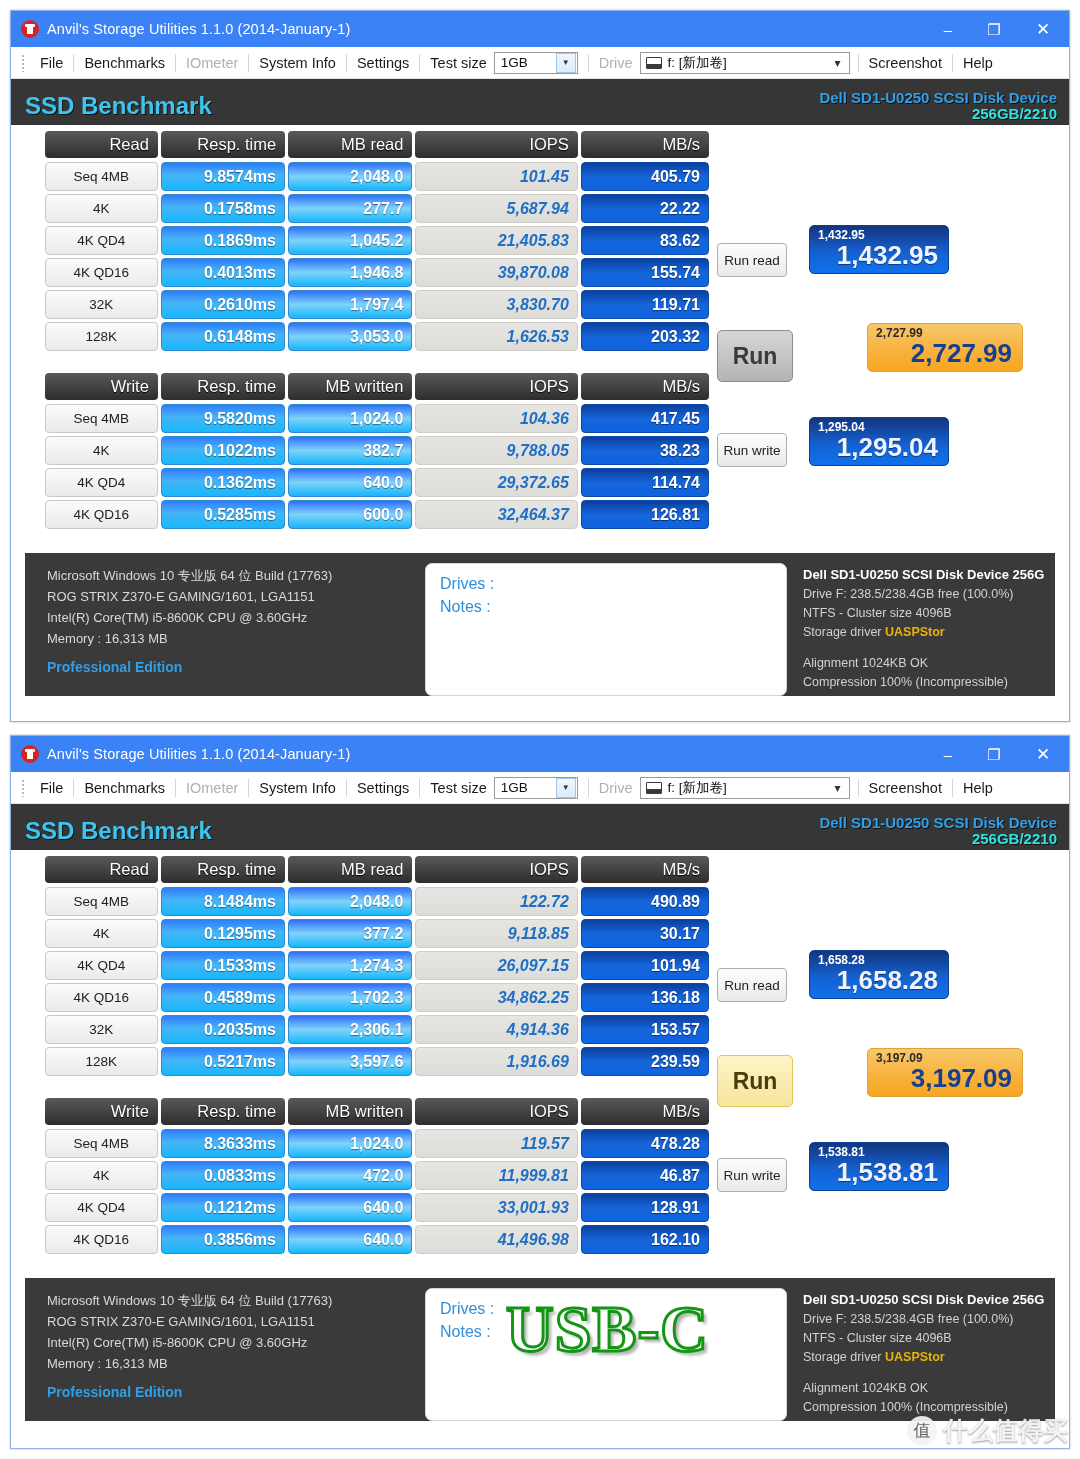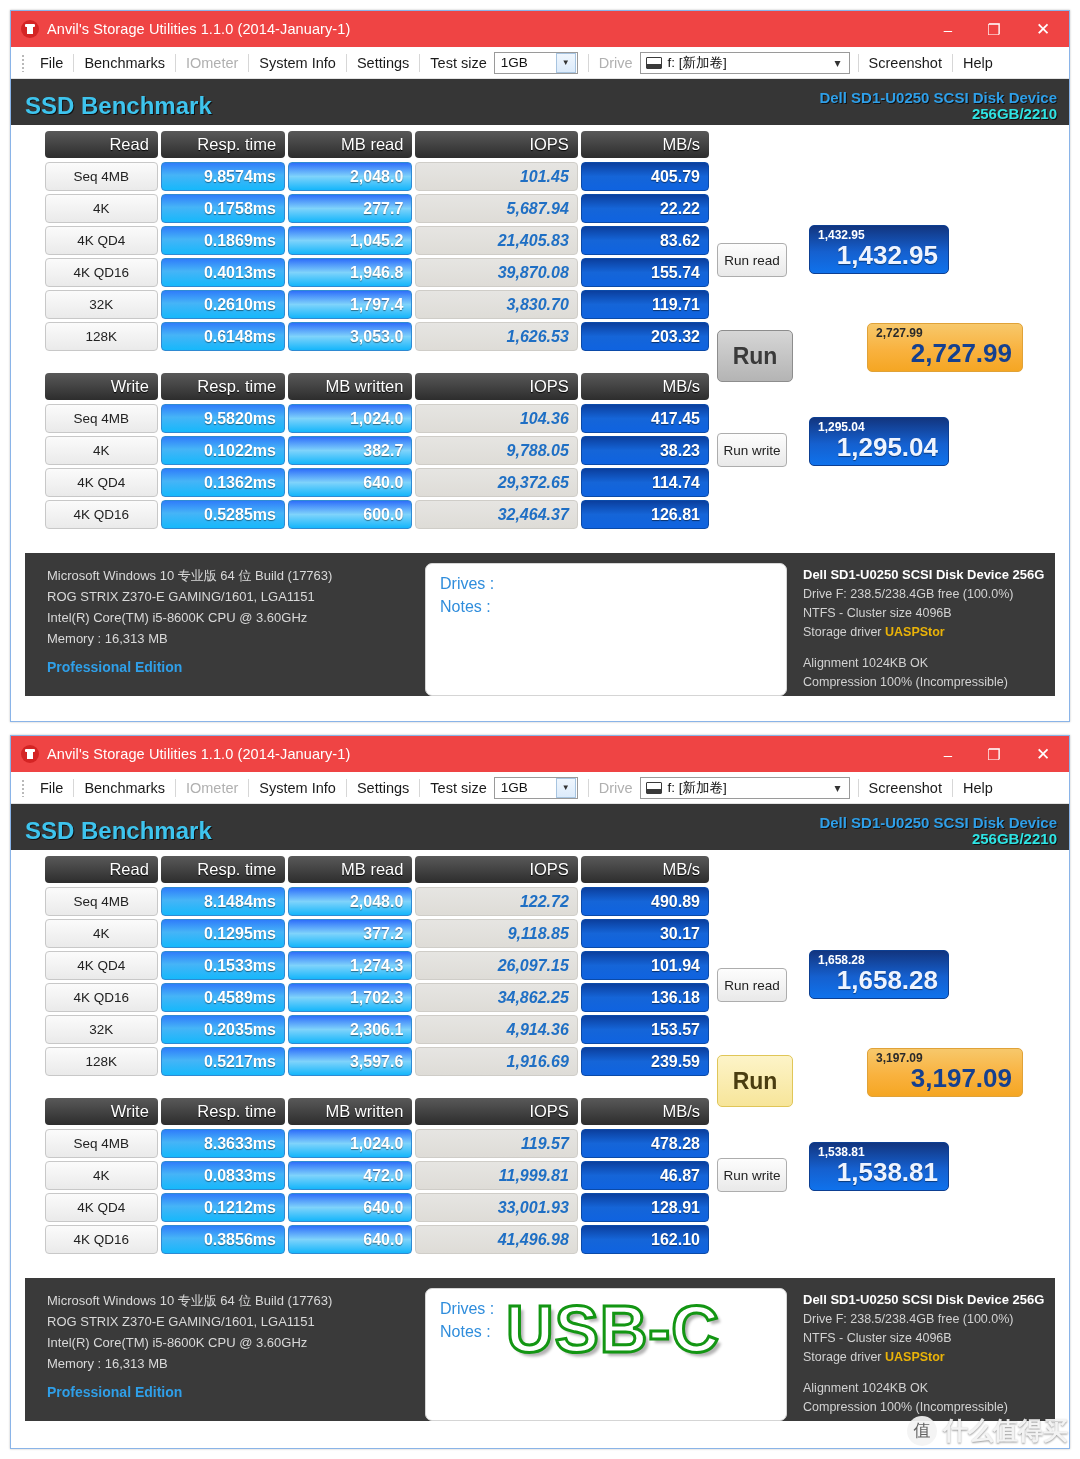--- a/index.html
+++ b/index.html
@@ -19,21 +19,21 @@
     width: 1060px;
     background: #ffffff;
     border: 1px solid #8ab4e8;
     box-shadow: 0 0 2px rgba(0,0,0,.25);
   }
   .win-a { top: 10px; height: 712px; }
   .win-b { top: 735px; height: 714px; }
 
   .titlebar {
     height: 36px;
-    background: #ef4444;
+    background: #3b82f6;
     display: flex; align-items: center;
     position: relative;
   }
   .title-icon {
     width: 18px; height: 18px; margin-left: 10px; margin-right: 8px;
     border-radius: 50%;
     background: #d42424;
     position: relative;
     flex: 0 0 auto;
   }
@@ -278,20 +278,21 @@
     z-index: 2;
     white-space: nowrap;
   }
   .bigword.red {
     -webkit-text-stroke: 3px #f01414;
     text-shadow: 4px 4px 3px rgba(0,0,0,.30);
   }
   .bigword.green {
     -webkit-text-stroke: 3px #139613;
     text-shadow: 4px 4px 3px rgba(0,0,0,.30);
+    font-family: Liberation Serif, serif;
   }
   .foot-right {
     flex: 1; padding: 12px 0 0 16px;
     color: #d2d2d2; font-size: 12.5px; line-height: 1.52;
     white-space: nowrap; overflow: hidden;
   }
   .foot-right .dev { color: #ffffff; font-weight: bold; font-size: 13px; }
   .foot-right .gapline { height: 12px; }
   .foot-right b { color:#eab308; }
 

